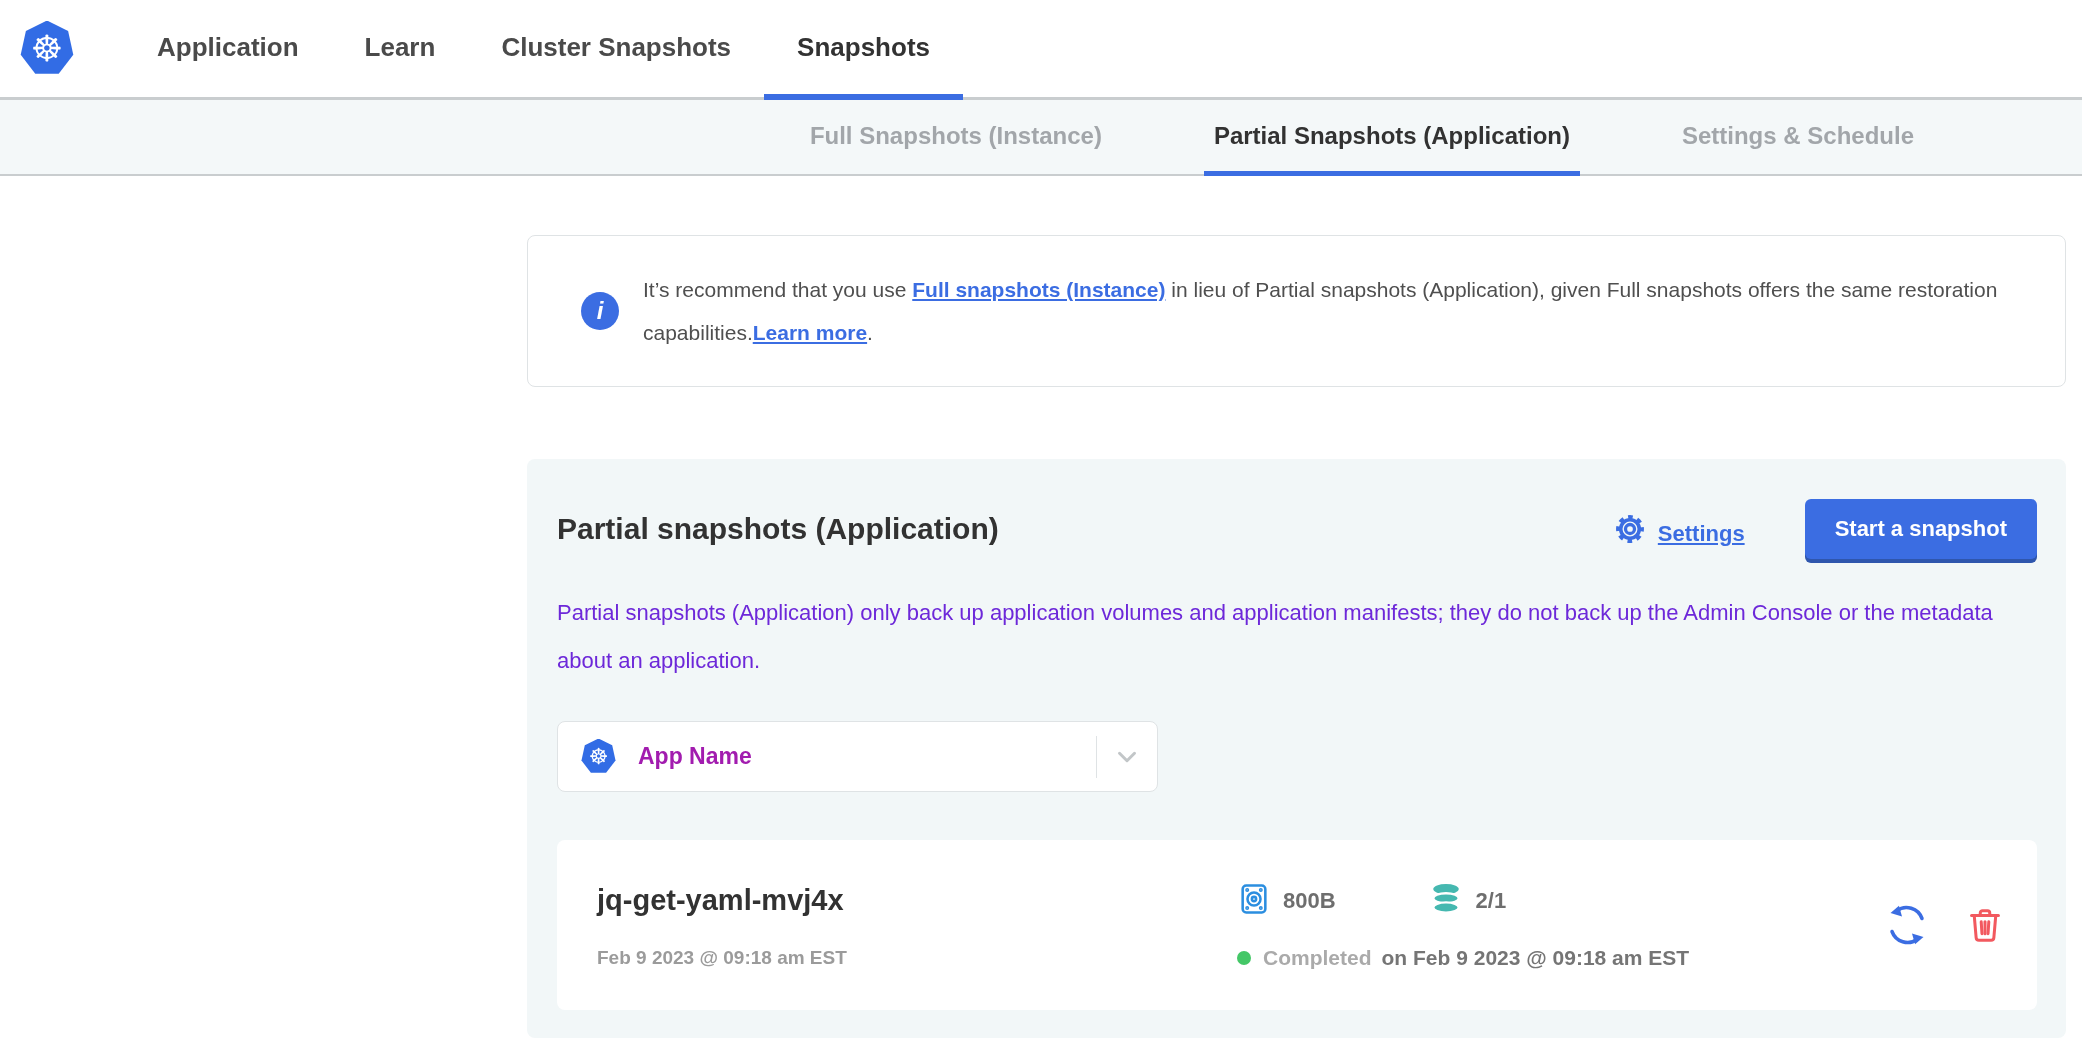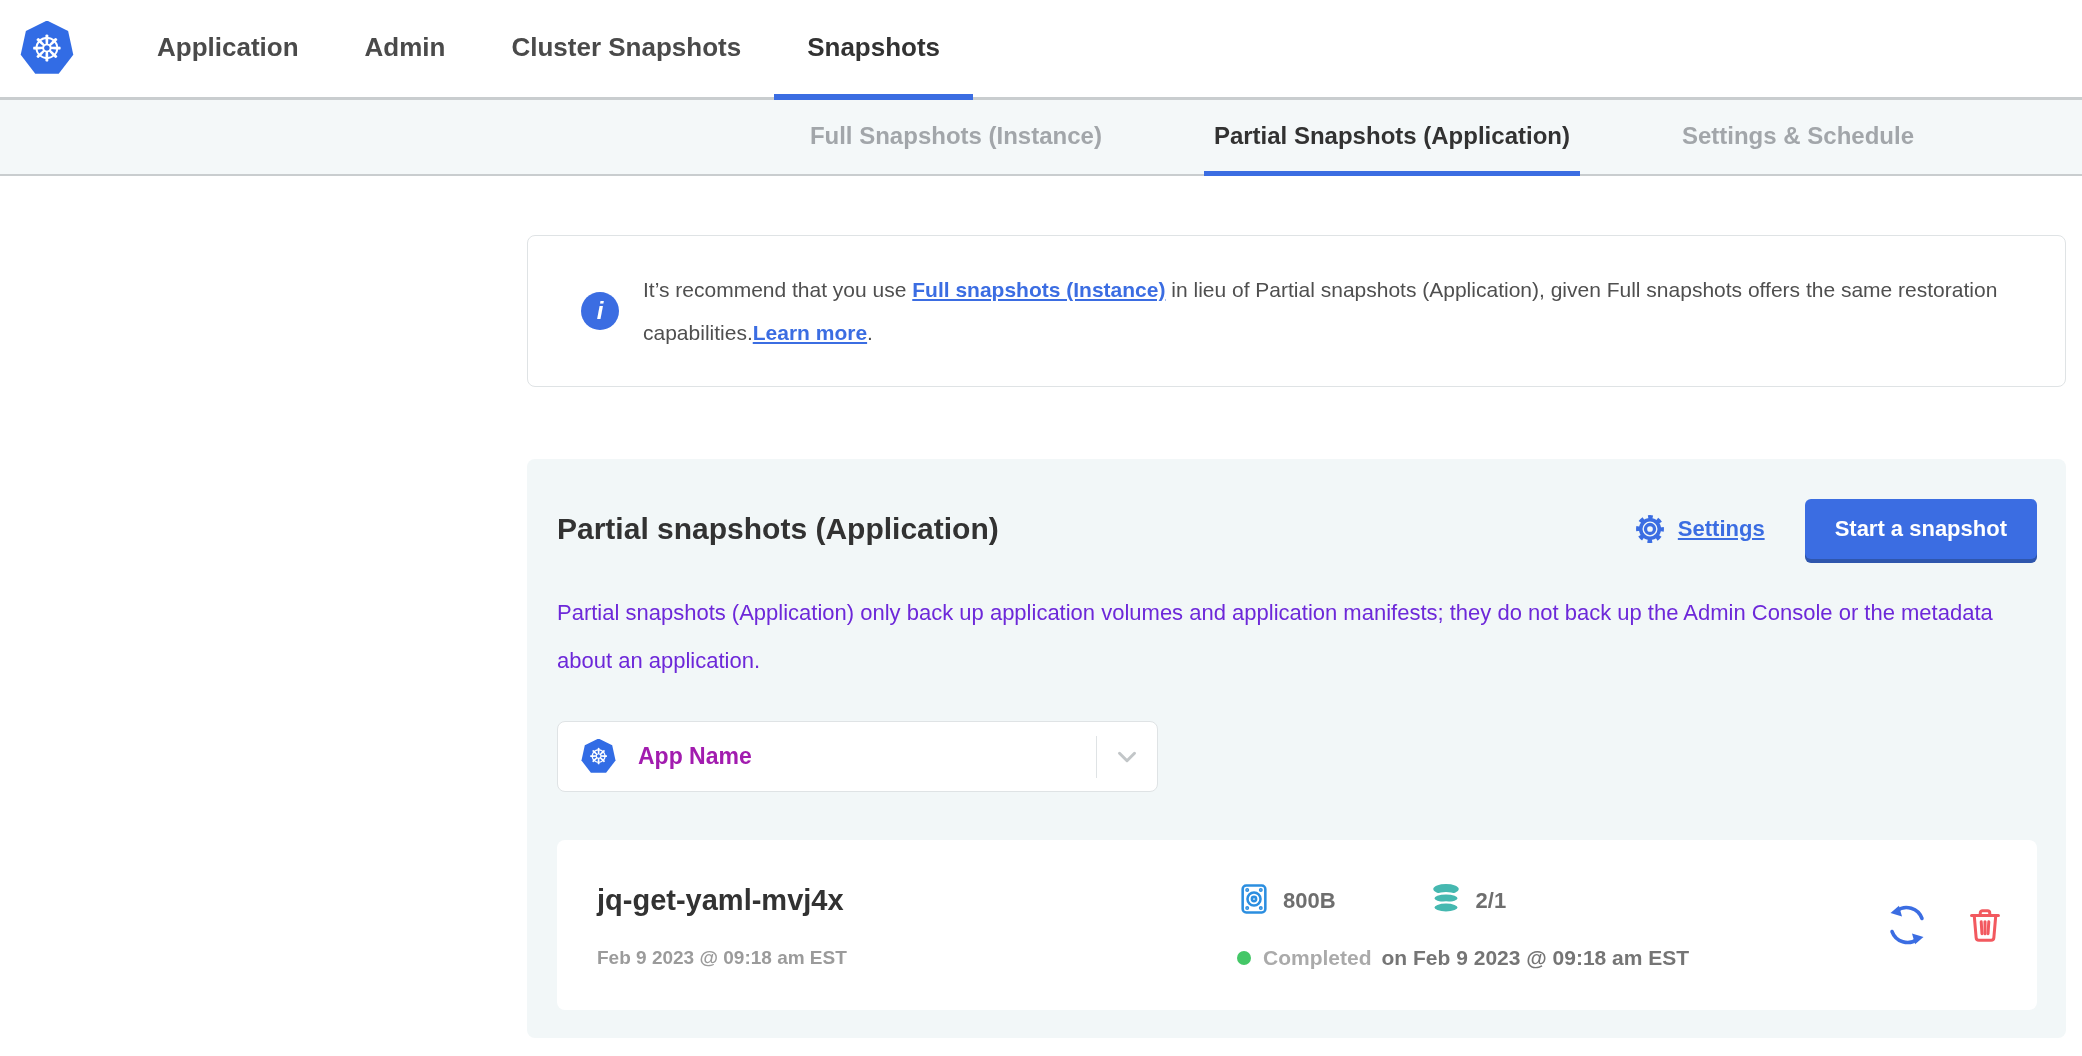--- a/index.html
+++ b/index.html
@@ -33,24 +33,24 @@
   .info-icon { flex:0 0 38px; width:38px; height:38px; margin:0 24px 0 53px; border-radius:50%;
     background:#3b6de2; color:#fff; font-size:24px; font-weight:700; font-style:italic;
     display:flex; align-items:center; justify-content:center; }
   .banner-text { font-size:21px; color:#4f4f4f; line-height:43px; }
   .banner-text a { color:#3b6de2; font-weight:700; text-decoration:underline; cursor:pointer; }
 
   .panel { margin-top:72px; background:#f2f7f8; border-radius:8px; padding:40px 29px 28px 30px; }
   .panel-head { display:flex; align-items:center; }
   .panel-title { font-size:30px; font-weight:700; color:#323232; }
   .head-right { margin-left:auto; display:flex; align-items:center; }
-  .settings-link { display:flex; align-items:center; cursor:pointer; }
+  .settings-link { display:flex; align-items:flex-end; cursor:pointer; }
   .settings-link svg { display:block; }
   .settings-label { margin-left:10px; font-size:22px; font-weight:700; color:#3b6de2; text-decoration:underline; }
-  .start-btn { margin-left:40px; background:#3b6de2; color:#fff; border:none; border-radius:6px;
+  .start-btn { margin-left:60px; background:#3b6de2; color:#fff; border:none; border-radius:6px;
     font-family:"Liberation Sans", sans-serif; font-size:22px; font-weight:700; padding:17px 30px;
     box-shadow:0 4px 0 #2f56ad; cursor:pointer; }
 
   .panel-desc { margin-top:30px; width:1475px; font-size:22px; color:#6d28d9; line-height:48px; }
 
   .app-select { margin-top:36px; width:601px; height:71px; background:#fff; border:1px solid #dfe3e5;
     border-radius:8px; display:flex; align-items:center; padding-left:23px; cursor:pointer; }
   .k8s-mini { width:35px; height:36px; background:#326ce5; display:flex; align-items:center; justify-content:center;
     clip-path: polygon(50% 0%, 89.1% 18.8%, 98.7% 61.1%, 71.7% 95.1%, 28.3% 95.1%, 1.3% 61.1%, 10.9% 18.8%); }
   .k8s-mini span { color:#fff; font-size:22px; line-height:1; }
@@ -81,21 +81,21 @@
 <body>
 
 <div class="topnav">
   <div class="logo-wrap">
     <div class="k8s-hepta">
         <span>☸</span>
       </div>
   </div>
   <div class="nav-items">
     <div class="nav-item">Application</div>
-    <div class="nav-item">Admin</div>
+    <div class="nav-item">Learn</div>
     <div class="nav-item">Cluster Snapshots</div>
     <div class="nav-item active">Snapshots</div>
   </div>
 </div>
 
 <div class="subtabs">
   <div class="subtab">Full Snapshots (Instance)</div>
   <div class="subtab active">Partial Snapshots (Application)</div>
   <div class="subtab">Settings &amp; Schedule</div>
 </div>

